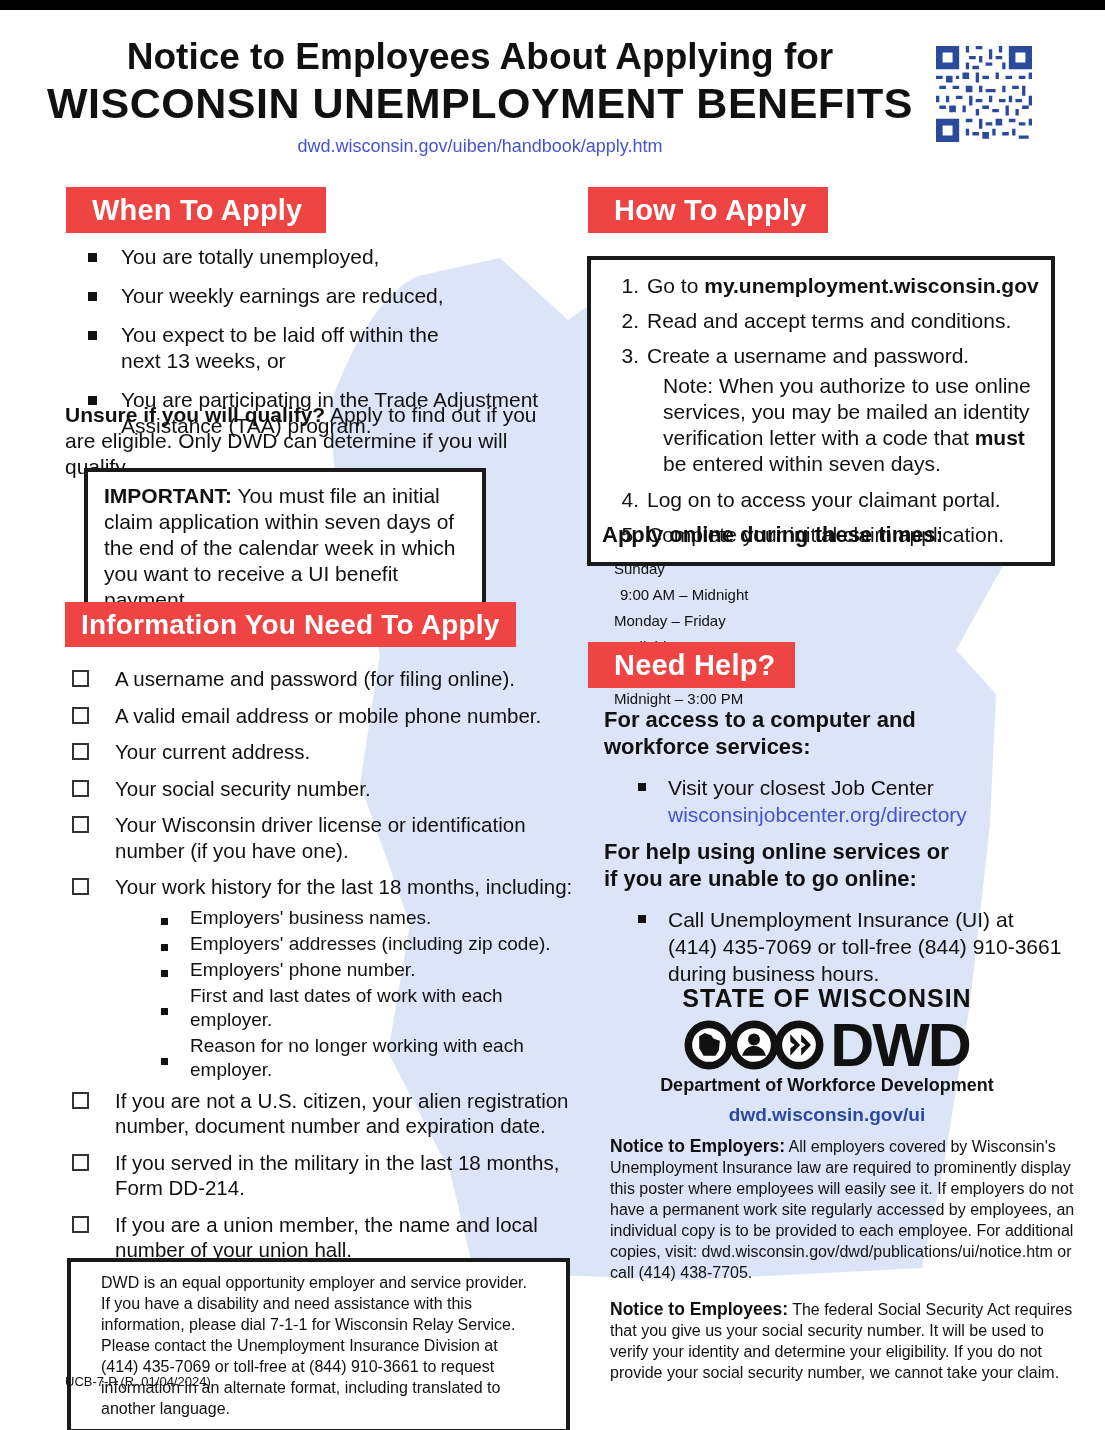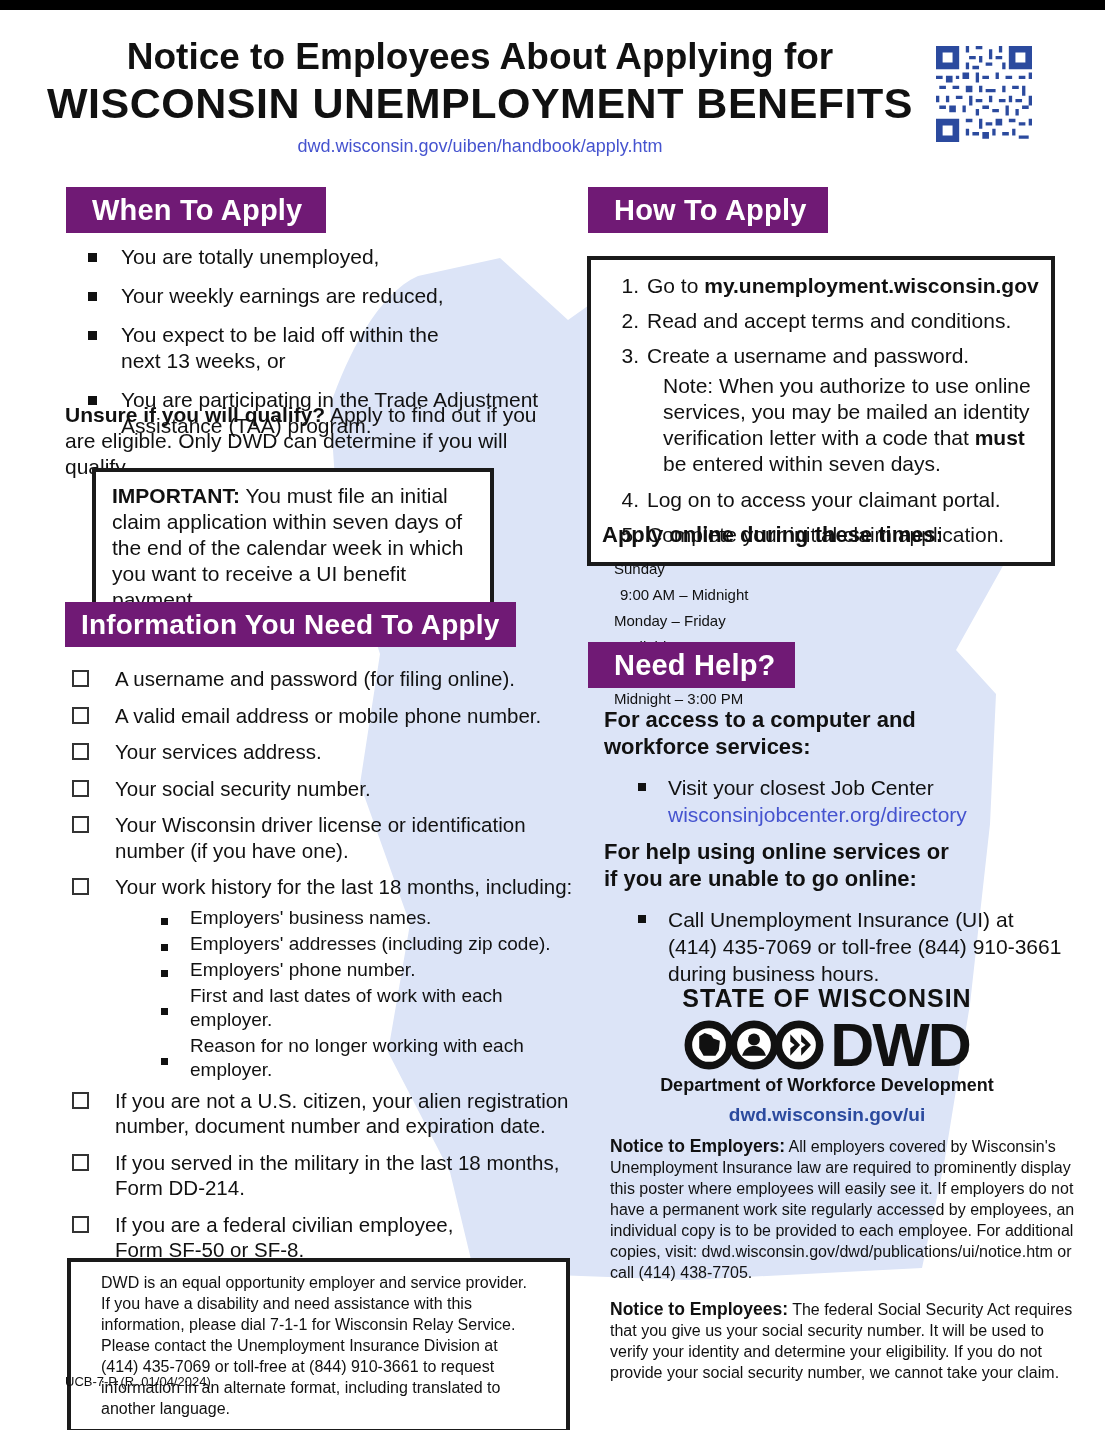--- a/index.html
+++ b/index.html
@@ -1,21 +1,21 @@
 <!DOCTYPE html>
 <html><head>
 <meta charset="utf-8">
 <style>
   html,body{margin:0;padding:0;}
   body{width:1105px;height:1430px;position:relative;background:#ffffff;
        font-family:"Liberation Sans", sans-serif;color:#111;overflow:hidden;}
   .abs{position:absolute;}
   .top-edge{left:0;top:0;width:1105px;height:10px;background:#000;}
   
-  .bar{background:#701a75;color:#fff;font-weight:bold;font-size:29px;
+  .bar{background:#ef4444;color:#fff;font-weight:bold;font-size:29px;
        line-height:46px;height:46px;padding-left:26px;box-sizing:content-box;
        letter-spacing:.2px;}
   
   .hdr{left:30px;top:36px;width:900px;text-align:center;}
   .hdr .t1{font-size:37px;font-weight:bold;margin:0;line-height:1.15;}
   .hdr .t2{font-size:43px;font-weight:bold;margin:0;line-height:1.15;letter-spacing:.5px;}
   .hdr .url{display:inline-block;margin-top:8px;font-size:18px;color:#4553cf;text-decoration:none;}
   
   .pl{white-space:pre-line;}
   .body-txt{font-size:21px;line-height:26px;}
@@ -109,38 +109,38 @@
     <span class="sq"></span>
     <span class="body-txt pl">You are participating in the Trade Adjustment
 Assistance (TAA) program.</span>
     </div>
 </div>
 
 <p class="abs body-txt" style="left:65px;top:402px;width:500px;margin:0;">
   <b>Unsure if you will qualify?</b><span> Apply to find out if you are eligible. Only DWD can determine if you will qualify.</span>
 </p>
 
-<div class="abs blackbox" style="left:92px;top:468px;width:402px;padding:11px 16px;font-size:21px;line-height:26px;">
+<div class="abs blackbox" style="left:84px;top:468px;width:402px;padding:11px 16px;font-size:21px;line-height:26px;">
   <b>IMPORTANT:</b><span> You must file an initial claim application within seven days of the end of the calendar week in which you want to receive a UI benefit payment.</span>
 </div>
 
 <div class="abs bar" style="left:65px;top:602px;width:435px;font-size:28px;line-height:45px;height:45px;padding-left:16px;">Information You Need To Apply</div>
 
 <div class="abs clist" style="left:68px;top:666px;width:510px;">
   <div class="row">
     <span class="cb"></span>
     <span class="txt pl">A username and password (for filing online).</span>
     </div>
   <div class="row">
     <span class="cb"></span>
     <span class="txt pl">A valid email address or mobile phone number.</span>
     </div>
   <div class="row">
     <span class="cb"></span>
-    <span class="txt pl">Your services address.</span>
+    <span class="txt pl">Your current address.</span>
     </div>
   <div class="row">
     <span class="cb"></span>
     <span class="txt pl">Your social security number.</span>
     </div>
   <div class="row">
     <span class="cb"></span>
     <span class="txt pl">Your Wisconsin driver license or identification
 number (if you have one).</span>
     </div>
@@ -174,25 +174,20 @@
     </div>
   <div class="row">
     <span class="cb"></span>
     <span class="txt pl">If you are not a U.S. citizen, your alien registration
 number, document number and expiration date.</span>
     </div>
   <div class="row">
     <span class="cb"></span>
     <span class="txt pl">If you served in the military in the last 18 months,
 Form DD-214.</span>
-    </div>
-  <div class="row">
-    <span class="cb"></span>
-    <span class="txt pl">If you are a federal civilian employee,
-Form SF-50 or SF-8.</span>
     </div>
   <div class="row">
     <span class="cb"></span>
     <span class="txt pl">If you are a union member, the name and local
 number of your union hall.</span>
     </div>
   <div class="row">
     <span class="cb"></span>
     <span class="txt pl">If you want UI benefit payments by direct deposit, your
 bank's routing number and your account number.</span>

